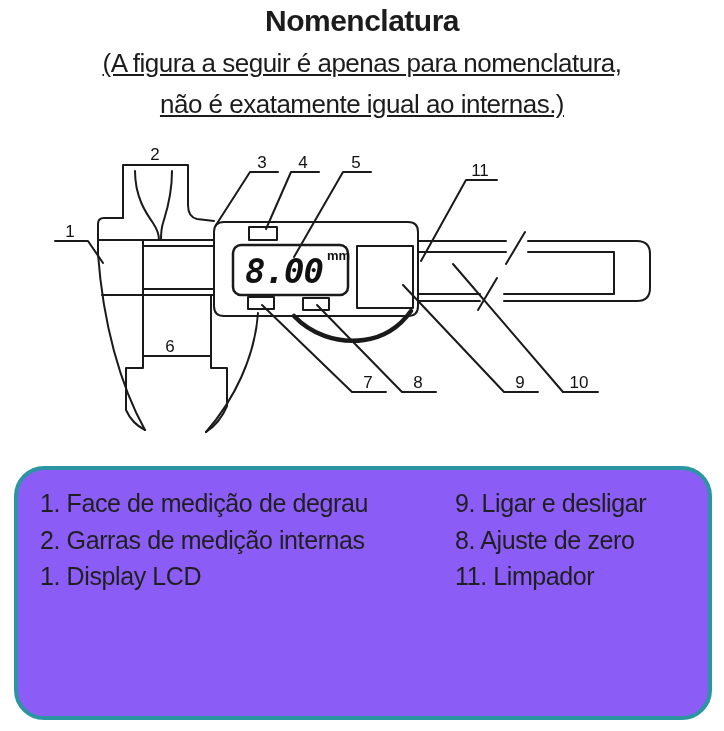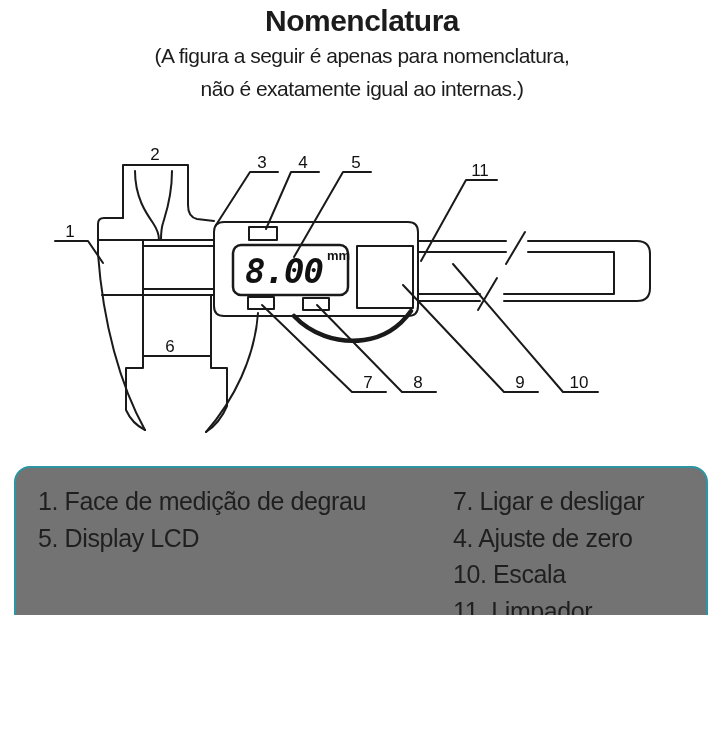--- a/index.html
+++ b/index.html
@@ -1,29 +1,29 @@
 <!DOCTYPE html>
 <html><head>
 <meta charset="utf-8">
 <style>
   html,body{margin:0;padding:0;background:#fff;}
-  .page{position:relative;width:724px;height:615px;background:#ffffff;overflow:hidden;
+  .page{position:relative;width:724px;height:731px;background:#ffffff;overflow:hidden;
         font-family:"Liberation Sans",sans-serif;color:#1c1c1c;}
   .header{position:absolute;top:0;left:0;width:724px;text-align:center;}
   .header h1{margin:3px 0 0 0;font-size:30px;line-height:36px;font-weight:700;letter-spacing:-0.5px;}
-  .header p.sub{margin:0;font-size:21px;line-height:33px;font-weight:400;letter-spacing:-0.5px;}
+  .header p.sub{margin:8px;font-size:26px;line-height:33px;font-weight:400;letter-spacing:-0.5px;text-decoration:underline;}
   .drawing{position:absolute;top:133px;left:0;width:724px;height:310px;}
   .ln{fill:none;stroke:#1a1a1a;stroke-width:2;stroke-linecap:round;stroke-linejoin:round;}
   .thick{stroke-width:4.5;}
   .lcd-frame{stroke-width:2.5;}
   .num{font-family:"Liberation Sans",sans-serif;font-size:17px;fill:#111;}
   .lcd-val{font-family:"DejaVu Sans Mono",monospace;font-size:34px;font-weight:700;font-style:italic;fill:#111;letter-spacing:-1px;}
   .lcd-unit{font-family:"Liberation Sans",sans-serif;font-size:13px;font-weight:700;fill:#111;}
   .legend{position:absolute;left:14px;top:466px;width:690px;height:246px;
-          border:2px solid #14b8a6;border-radius:16px;background:#737373;}
+          border:4px solid #14b8a6;border-radius:30px;background:#8b5cf6;}
   .legend ul{list-style:none;margin:0;padding:0;position:absolute;top:15px;}
   .legend ul.left{left:22px;}
   .legend ul.right{left:437px;}
   .legend li{font-size:25px;line-height:36.5px;color:#1f1f1f;letter-spacing:-0.4px;white-space:nowrap;}
 </style>
 </head>
 <body>
 
 <div class="page">
 
@@ -123,23 +123,23 @@
       <g>
         <path class="ln" d="M421,128 L466,47 H497"></path>
         <text class="num" x="480" y="43" text-anchor="middle">11</text>
       </g>
     </g>
   </svg>
 
   <div class="legend" style="border-color: rgb(43, 150, 162);">
     <ul class="left">
       <li>1. Face de medição de degrau</li>
-      <li>5. Display LCD</li>
+      <li>2. Garras de medição internas</li>
+      <li>1. Display LCD</li>
     </ul>
     <ul class="right">
-      <li>7. Ligar e desligar</li>
-      <li>4. Ajuste de zero</li>
-      <li>10. Escala</li>
+      <li>9. Ligar e desligar</li>
+      <li>8. Ajuste de zero</li>
       <li>11. Limpador</li>
     </ul>
   </div>
 
 </div>
 
 </body></html>

